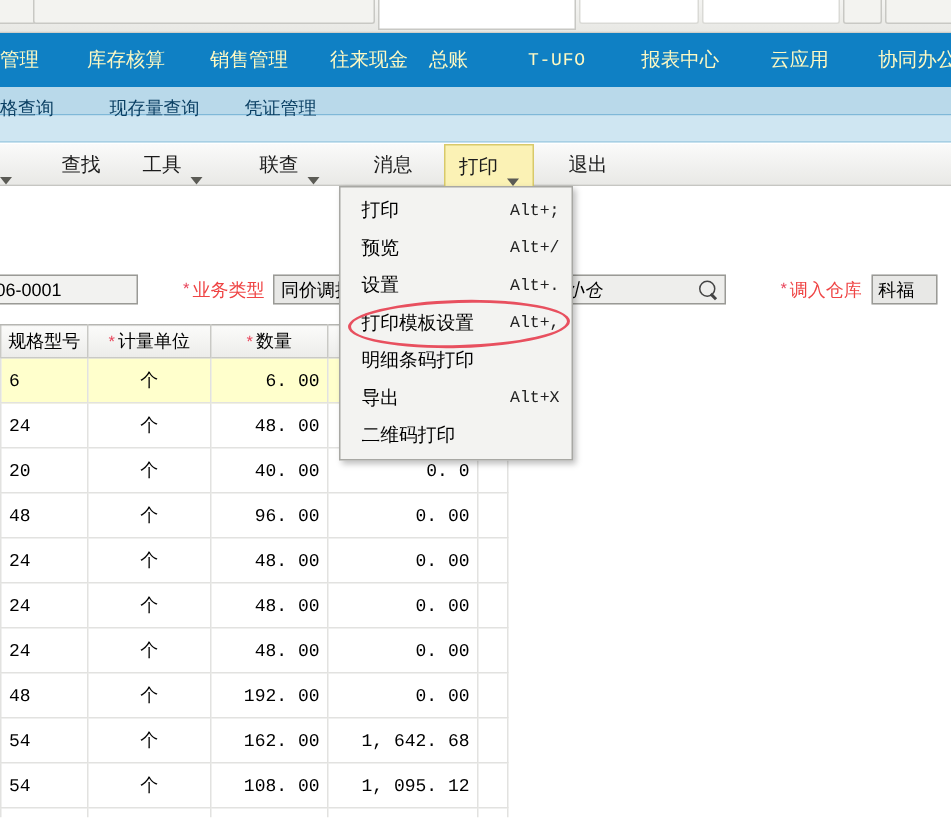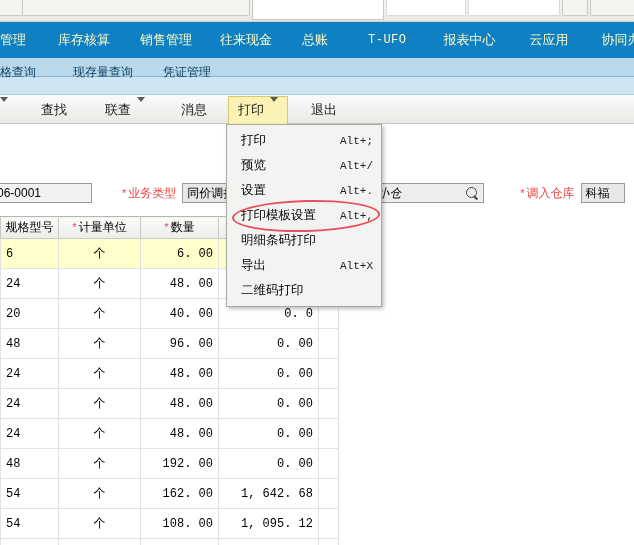--- a/index.html
+++ b/index.html
@@ -74,21 +74,21 @@
   
   #toolbar {
     position:absolute; left:0; top:96px; width:634px; height:28px;
     background: linear-gradient(#fafafa, #e9e9e6);
     border-bottom:1px solid #c6c6c2;
     display:flex; align-items:center;
   }
   .tb-item {
     height:26px; line-height:26px; padding:0 9px;
     font-size:13px; color:#1b1b1b; white-space:nowrap;
-    display:flex; align-items:flex-start; gap:6px;
+    display:flex; align-items:flex-end; gap:6px;
   }
   .tb-item.active {
     background:#fbf2b5;
     border:1px solid #d8c96a; border-bottom:none;
     height:28px; line-height:26px;
     position:relative; z-index:3;
   }
   .caret {
     width:0;height:0;border-left:4px solid transparent;border-right:4px solid transparent;
     border-top:5px solid #5b5b55; display:inline-block;
@@ -191,21 +191,21 @@
   <div class="chrome-box" id="chrome-box-d"></div>
   <div class="chrome-box" id="chrome-box-e"></div>
   <div class="chrome-box" id="chrome-box-f"></div>
 </div>
 
 <div id="main-nav">
   <div class="nav-item" style="margin-left:0px;">管理</div>
   <div class="nav-item" style="margin-left:32px;">库存核算</div>
   <div class="nav-item" style="margin-left:30px;">销售管理</div>
   <div class="nav-item" style="margin-left:28px;">往来现金</div>
-  <div class="nav-item" style="margin-left:30px;">总账</div>
+  <div class="nav-item" style="margin-left:14px;">总账</div>
   <div class="nav-item latin" style="margin-left:40px;">T-UFO</div>
   <div class="nav-item" style="margin-left:37px;">报表中心</div>
   <div class="nav-item" style="margin-left:34px;">云应用</div>
   <div class="nav-item" style="margin-left:33px;">
     <span>协同办公</span>
     
   </div>
 </div>
 
 <div id="sub-nav"></div>
@@ -216,20 +216,24 @@
   <div class="sub-item" style="margin-left:30px;">凭证管理</div>
 </div>
 
 <div id="toolbar">
   <div class="tb-item" style="padding-left:0px;padding-right:2px;margin-left:-6px;">
     <span></span>
     <span class="caret"></span>
   </div>
   <div class="tb-item" style="margin-left:22px;">
     <span>查找</span>
+  </div>
+  <div class="tb-item" style="margin-left:10px;">
+    <span>工具</span>
+    <span class="caret"></span>
   </div>
   <div class="tb-item" style="margin-left:20px;">
     <span>联查</span>
     <span class="caret"></span>
   </div>
   <div class="tb-item" style="margin-left:18px;">
     <span>消息</span>
   </div>
   <div class="tb-item active" style="margin-left:12px;">
     <span>打印</span>

